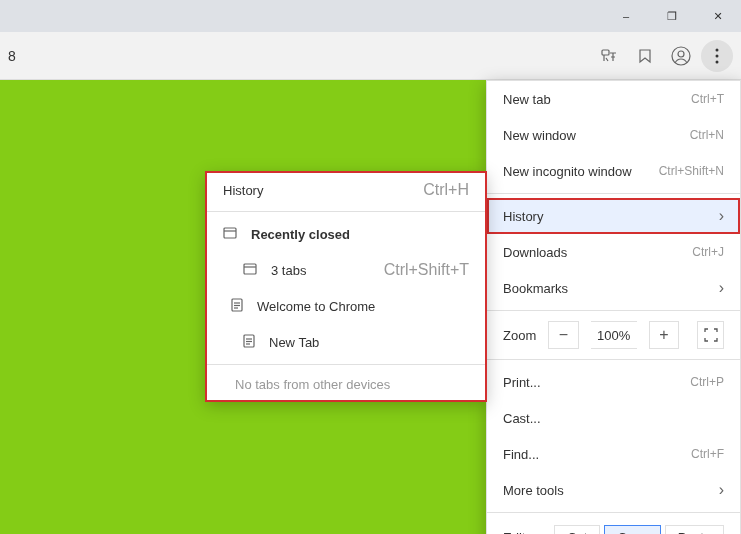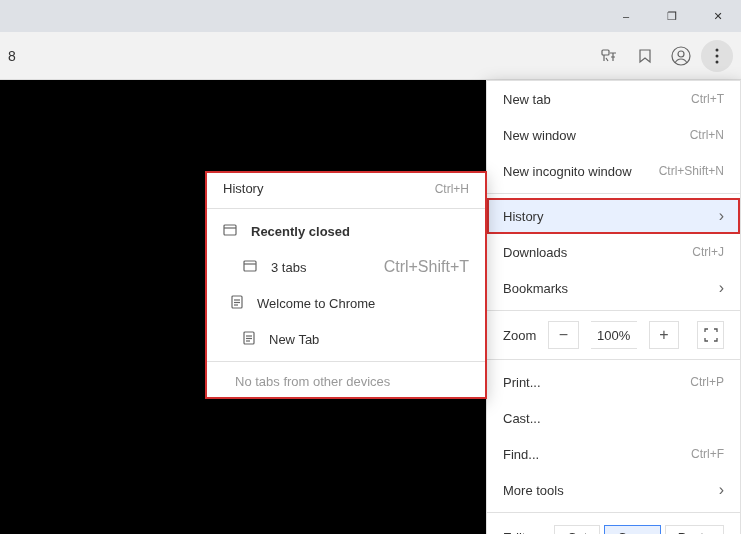--- a/index.html
+++ b/index.html
@@ -63,21 +63,21 @@
       cursor: pointer;
       color: #555;
       font-size: 16px;
     }
     .toolbar-icon.active { background: #e0e0e0; }
 
     
     .content {
       width: 100%;
       height: calc(534px - 80px);
-      background: #000000;
+      background: #84cc16;
       position: relative;
     }
 
     
     .notification {
       position: absolute;
       right: 232px;
       top: 248px;
       background: #f9f1c0;
       border: 1px solid #e0c800;
@@ -396,21 +396,21 @@
       <button class="edit-btn copy-btn">Copy</button>
       <button class="edit-btn">Paste</button>
     </div>
 
   </div>
 
   <div class="history-submenu">
 
     <div class="history-header">
       <span style="font-size:13px;color:#333;">History</span>
-      <span style="color:#999;font-size:12px;">Ctrl+H</span>
+      <span style="color:#999;font-size:16px;">Ctrl+H</span>
     </div>
 
     <div class="history-divider"></div>
 
     <div class="history-menu-item">
       <div class="history-menu-item-left">
         <span class="icon">
           <svg width="14" height="14" viewBox="0 0 14 14" fill="none">
             <rect x="1" y="2" width="12" height="10" rx="1" stroke="#666" stroke-width="1.2" fill="none"></rect>
             <line x1="1" y1="5" x2="13" y2="5" stroke="#666" stroke-width="1.2"></line>

